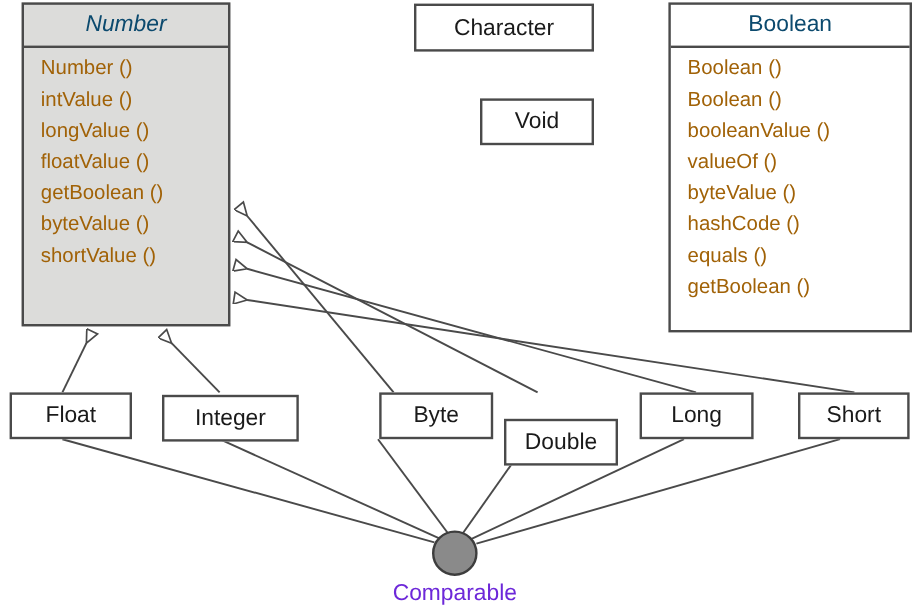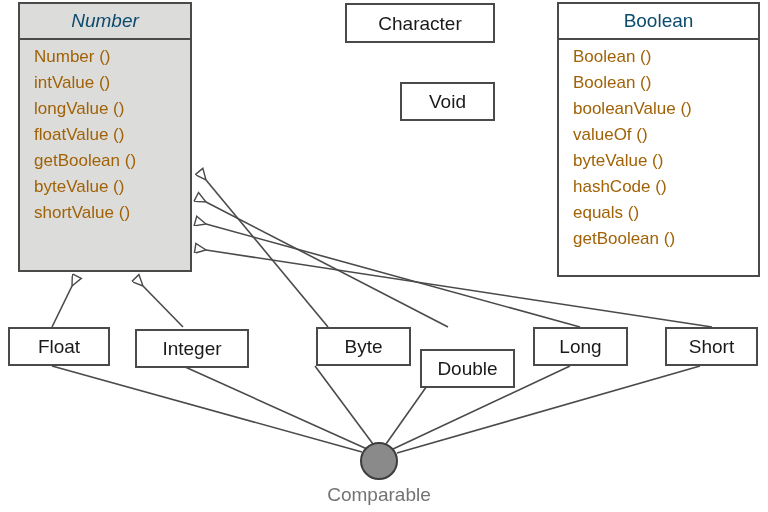--- a/index.html
+++ b/index.html
@@ -67,21 +67,21 @@
     position:absolute;
     border-radius:50%;
     background:#8a8a8a;
     border:2px solid #3d3d3d;
     box-sizing:border-box;
     z-index:3;
   }
   .node-label{
     position:absolute;
     font-size:19px;
-    color:#737373;
+    color:#6d28d9;
     text-align:center;
     white-space:nowrap;
     z-index:3;
   }
 </style>
 </head>
 <body>
 
 <div id="diagram">
 

